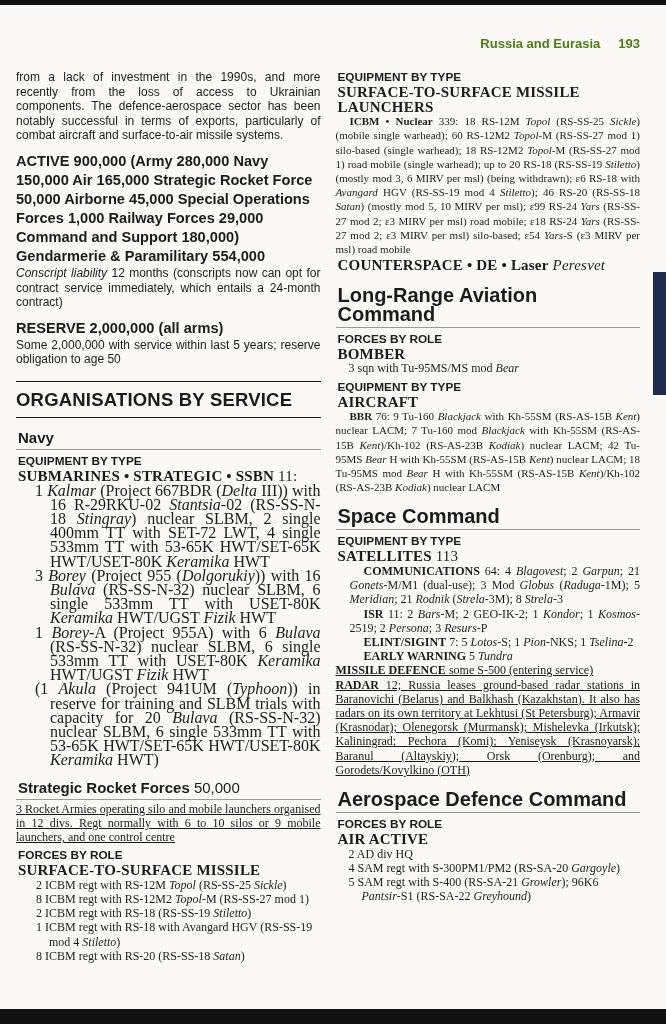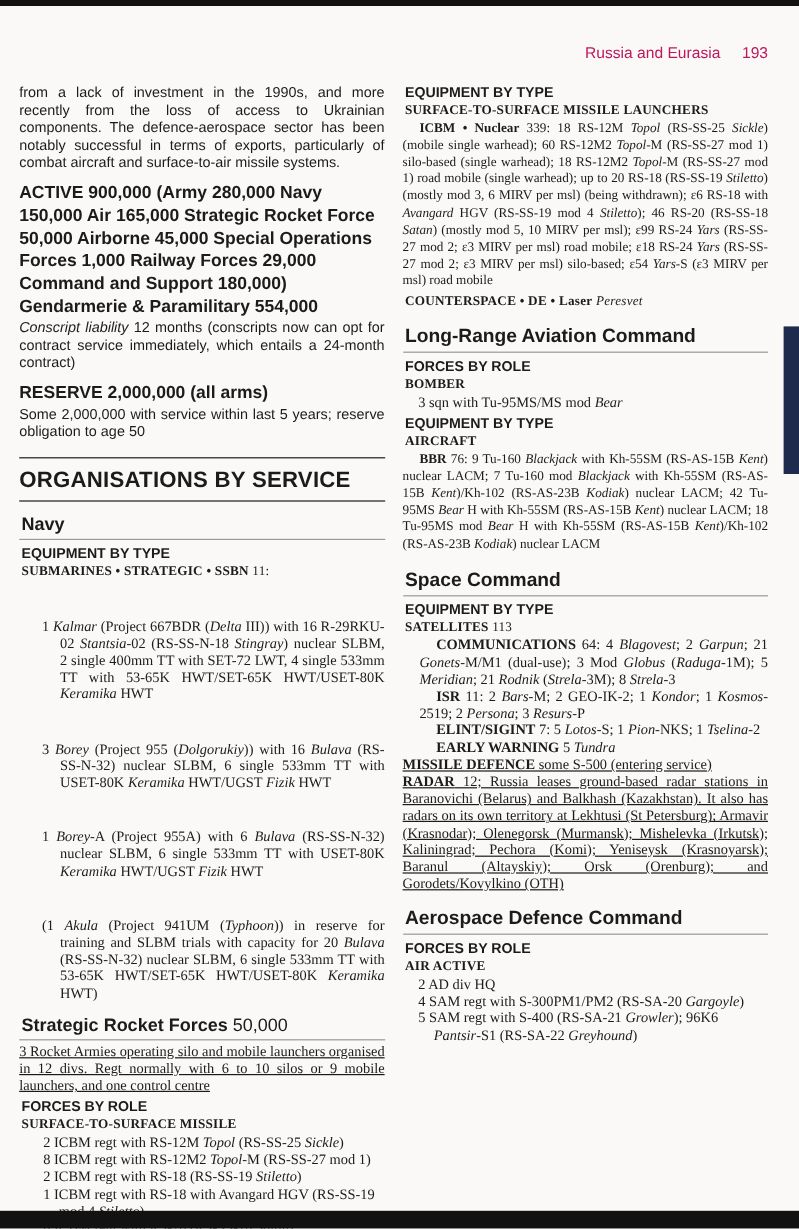--- a/index.html
+++ b/index.html
@@ -6,21 +6,21 @@
   .page{
     position:relative;width:666px;height:1024px;background:#faf9f7;
     overflow:hidden;color:#1b1b1b;
     font-family:"Liberation Serif",serif;
   }
   .topbar{position:absolute;top:0;left:0;width:666px;height:5px;background:#121212;}
   .bottombar{position:absolute;bottom:0;left:0;width:666px;height:15px;background:#121212;}
   .edge-tab{position:absolute;top:272px;right:0;width:13px;height:123px;background:#1f2b4d;}
   .runhead{
     position:absolute;top:36px;right:26px;
-    font-family:"Liberation Sans",sans-serif;font-weight:normal;font-size:13px;color:#be185d;
+    font-family:"Liberation Sans",sans-serif;font-weight:bold;font-size:13px;color:#4d7c0f;
   }
   .runhead .pgnum{margin-left:18px;}
   .cols{position:absolute;top:70px;left:16px;width:624px;display:flex;gap:15px;}
   .col{flex:1;min-width:0;}
   p,div.tb{margin:0;}
   
   .sans{font-family:"Liberation Sans",sans-serif;font-size:12px;line-height:14.6px;text-align:justify;}
   
   .h-sum{font-family:"Liberation Sans",sans-serif;font-weight:bold;font-size:14.6px;line-height:19px;margin-top:9px;text-align:left;}
   
@@ -31,29 +31,29 @@
   }
   
   .h-sdf{font-family:"Liberation Sans",sans-serif;font-size:16.5px;line-height:20.5px;margin-top:11px;}
   
   .h-svc{
     font-family:"Liberation Sans",sans-serif;font-size:15px;line-height:18px;
     margin-top:11px;padding:0 0 2px 2px;border-bottom:1.2px solid #9a9a9a;
   }
   
   .h-cmd{
-    font-family:"Liberation Sans",sans-serif;font-weight:bold;font-size:16px;line-height:19px;
+    font-family:"Liberation Sans",sans-serif;font-weight:bold;font-size:20px;line-height:19px;
     margin-top:13px;padding:0 0 3px 2px;border-bottom:1.2px solid #9a9a9a;
   }
   
   .lbl{font-family:"Liberation Sans",sans-serif;font-weight:bold;font-size:11.8px;line-height:15px;margin-top:4px;padding-left:2px;}
   
-  .cap{font-size:11px;line-height:14.6px;letter-spacing:.2px;padding-left:2px;}
+  .cap{font-size:15px;line-height:14.6px;letter-spacing:.2px;padding-left:2px;}
   
-  .entry{font-size:12px;line-height:14.2px;text-align:justify;margin-left:34px;text-indent:-15px;margin-top:31px;}
+  .entry{font-size:16px;line-height:14.2px;text-align:justify;margin-left:34px;text-indent:-15px;}
   
   .item{font-size:12px;line-height:14.2px;margin-left:33px;text-indent:-13px;}
   .sqn{font-size:12px;line-height:14.2px;margin-left:26px;text-indent:-13px;}
   
   .hang{font-size:11px;line-height:14.2px;text-align:justify;text-indent:14px;}
   
   .nest{font-size:12px;line-height:14.2px;text-align:justify;margin-left:14px;text-indent:14px;}
   .flush{font-size:12px;line-height:14.2px;text-align:justify;text-decoration:underline;}
   .mt2{margin-top:2px;}
   i{font-style:italic;} b{font-weight:bold;}

